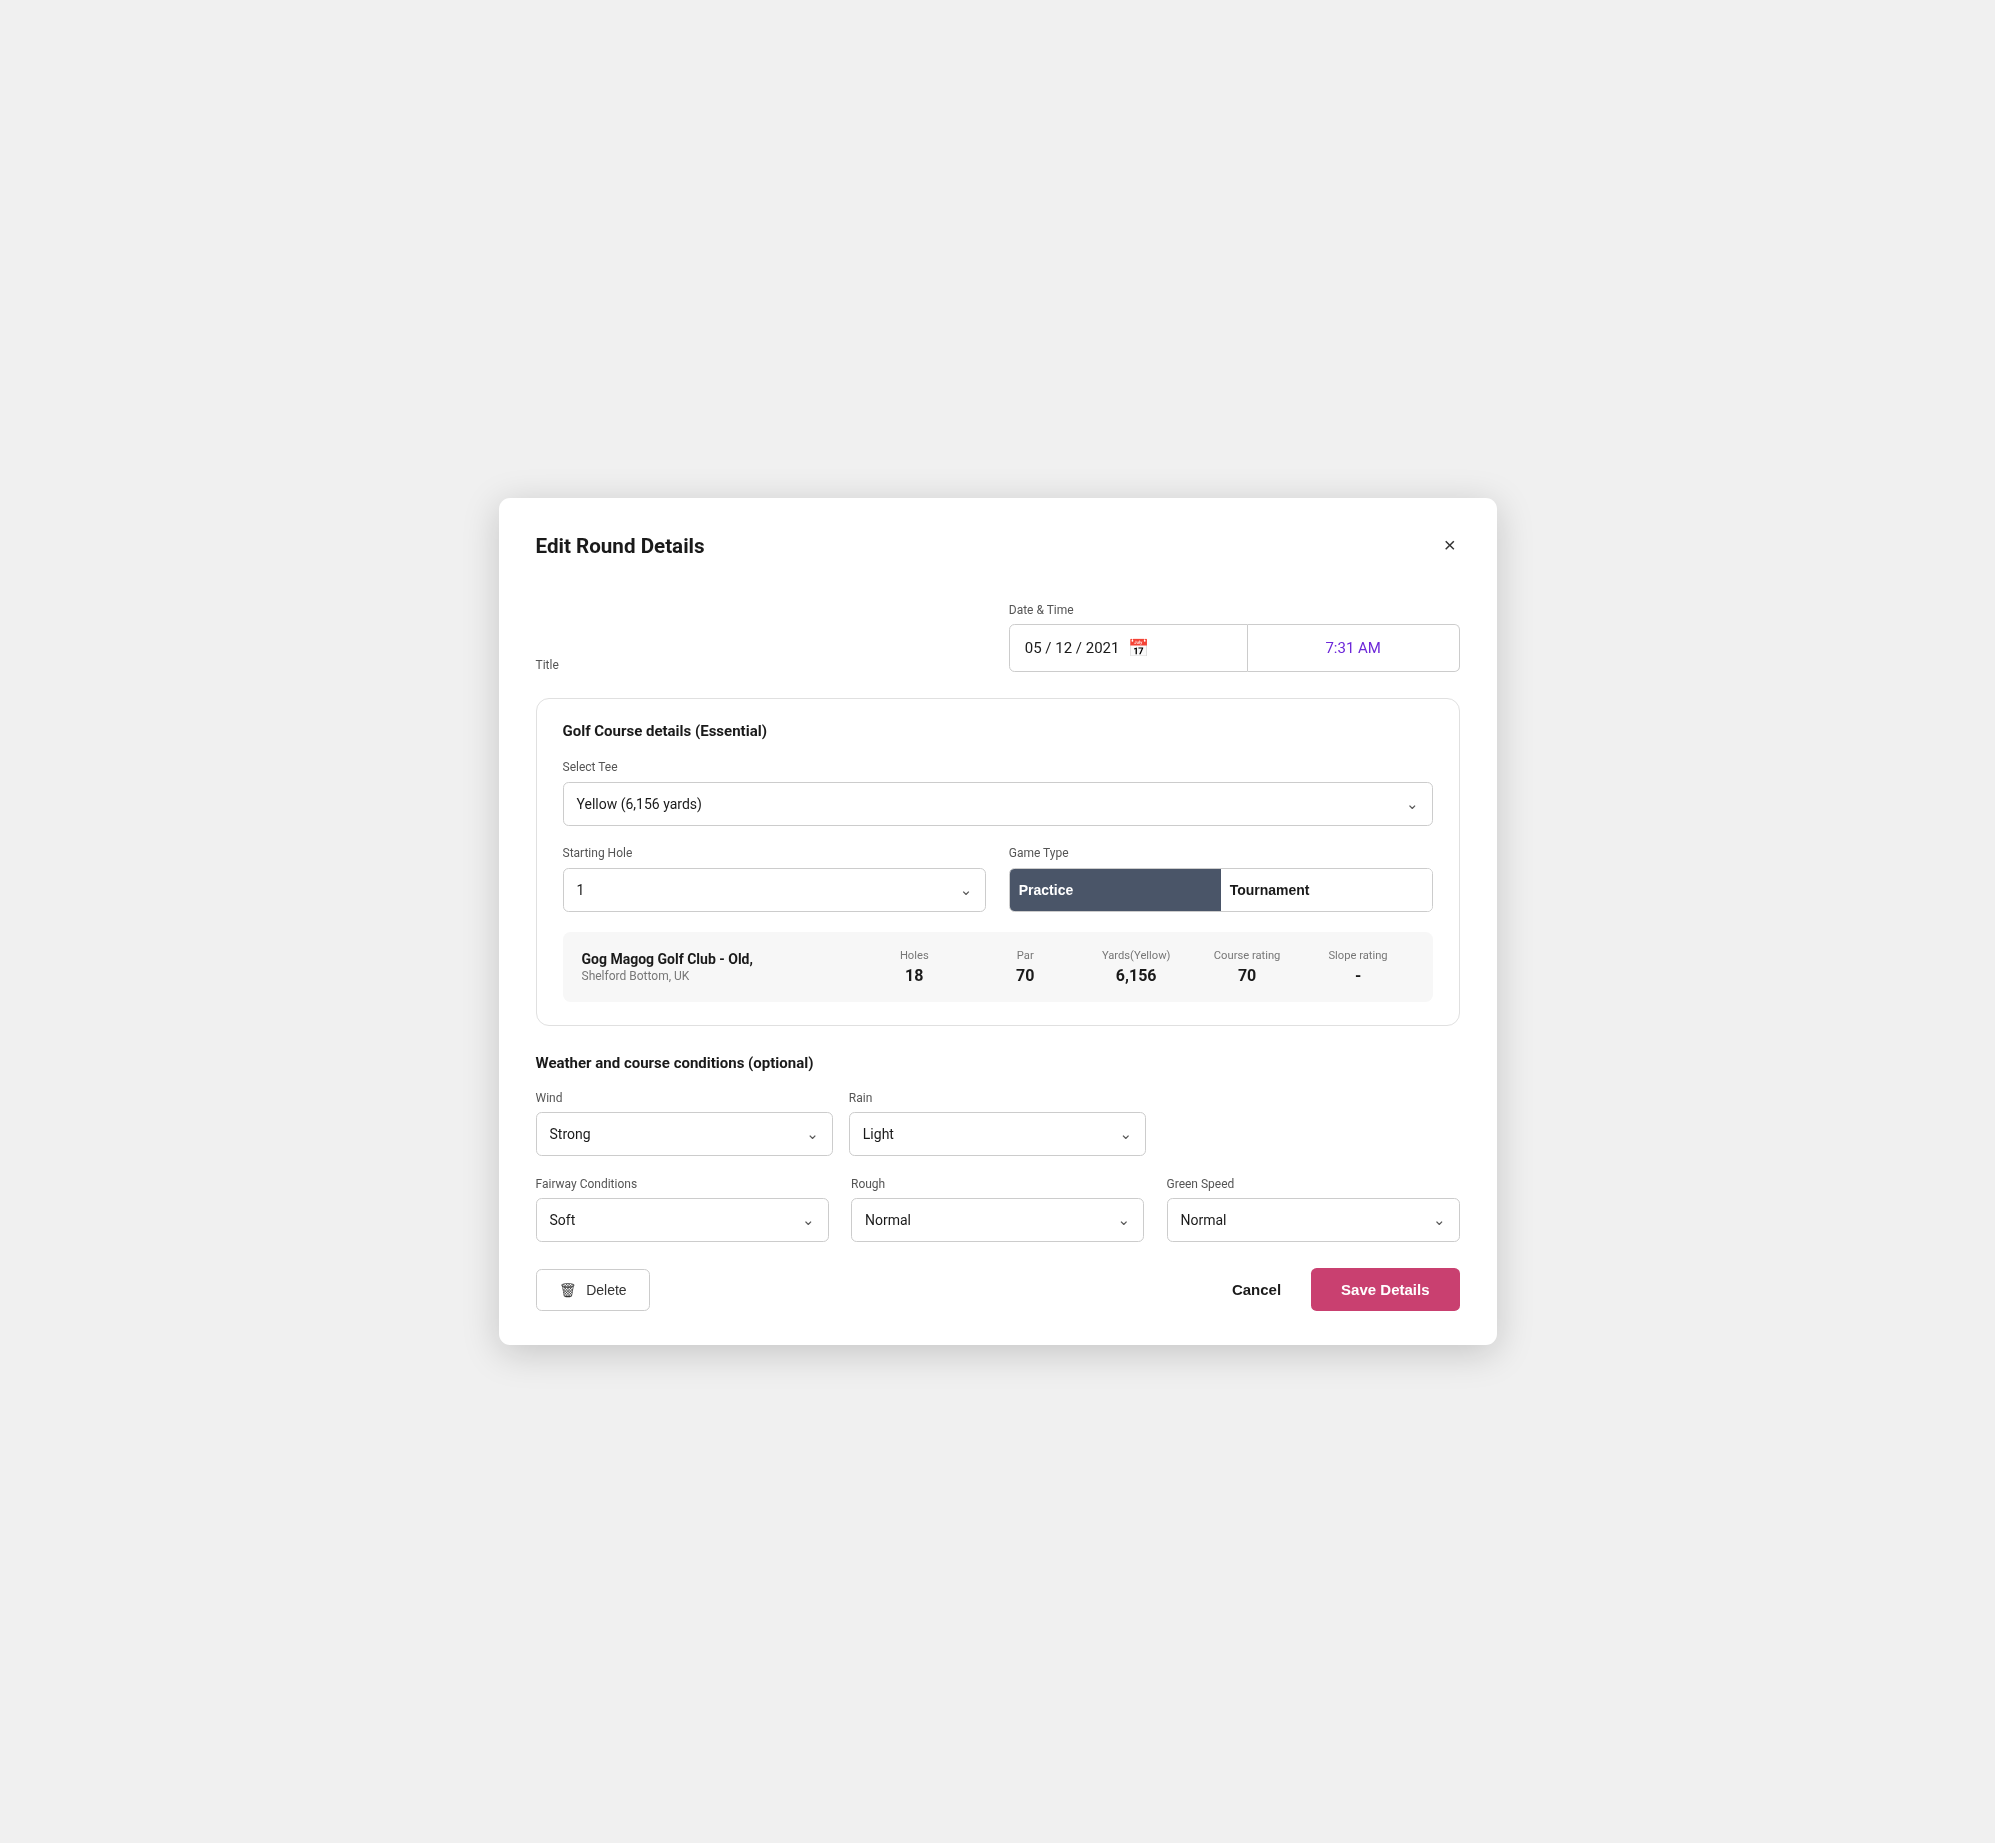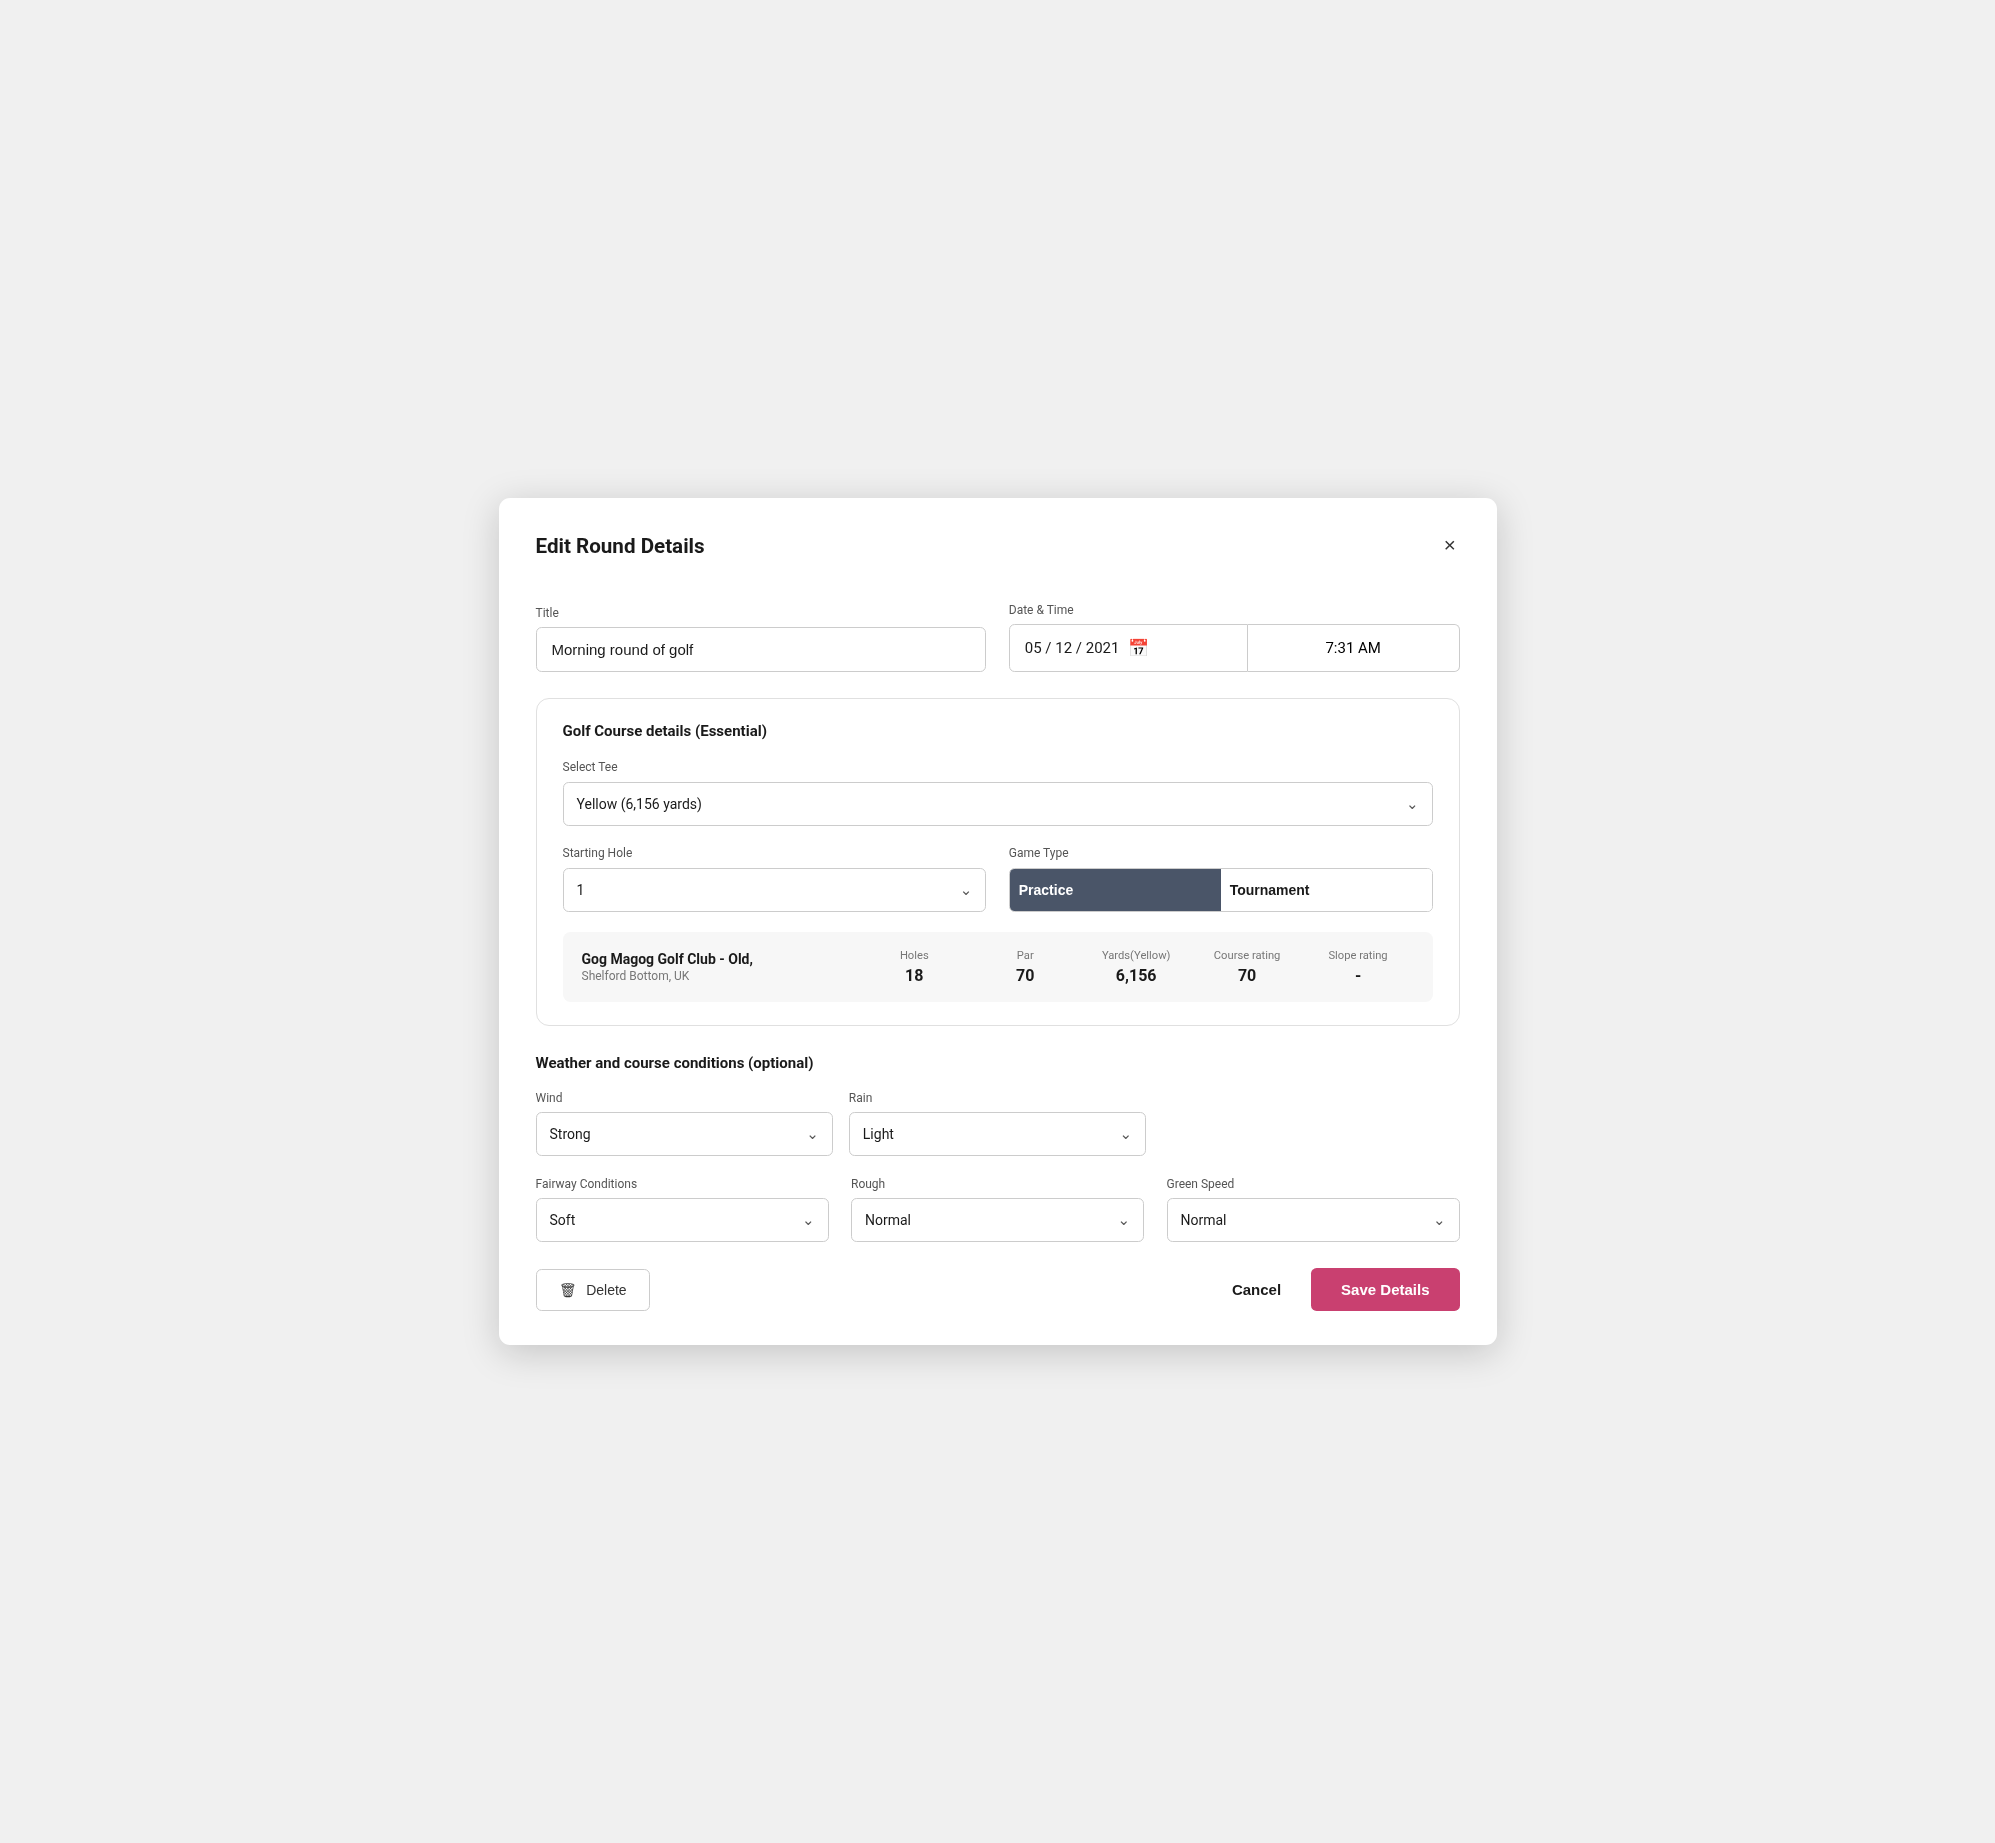--- a/index.html
+++ b/index.html
@@ -83,21 +83,21 @@
       align-items: center;
       gap: 9.4px;
       flex: 1.2;
     }
     .time-input-box {
       border: 1.4px solid #ccc;
       border-left: none;
       border-radius: 0 5.6px 5.6px 0;
       padding: 13px 19px;
       font-size: 15px;
-      color: #000000;
+      color: #6d28d9;
       flex: 1;
       display: flex;
       align-items: center;
       justify-content: center;
     }
     .calendar-icon { color: #aaa; font-size: 17px; }
 
     
     .section-box {
       border: 1.4px solid #e0e0e0;
@@ -277,21 +277,20 @@
 <div class="modal">
 
   <div class="modal-header">
     <span class="modal-title">Edit Round Details</span>
     <button class="close-btn">×</button>
   </div>
 
   <div class="top-fields">
     <div class="field-group title-group">
       <label class="field-label">Title</label>
-      <input class="text-input" type="text" value="Morning round of golf" style="">
     </div>
     <div class="field-group datetime-group">
       <label class="field-label">Date &amp; Time</label>
       <div class="datetime-row">
         <div class="date-input-box">
           <span>05 / 12 / 2021</span>
           <span class="calendar-icon">📅</span>
         </div>
         <div class="time-input-box">
           <span>7:31 AM</span>

